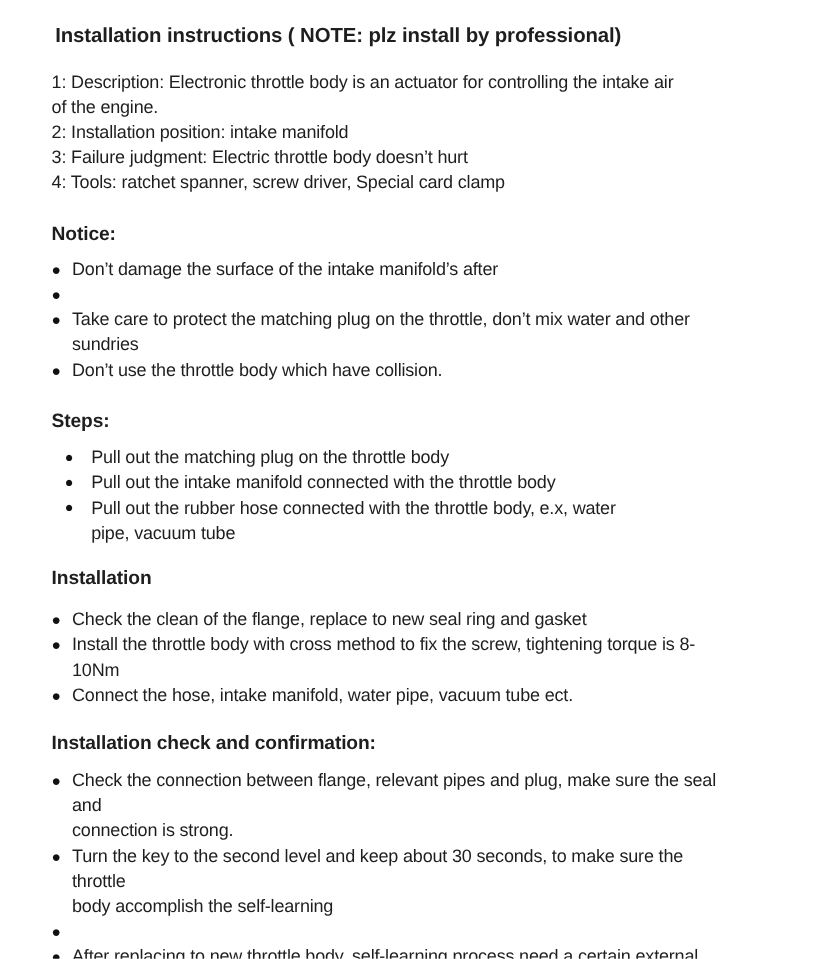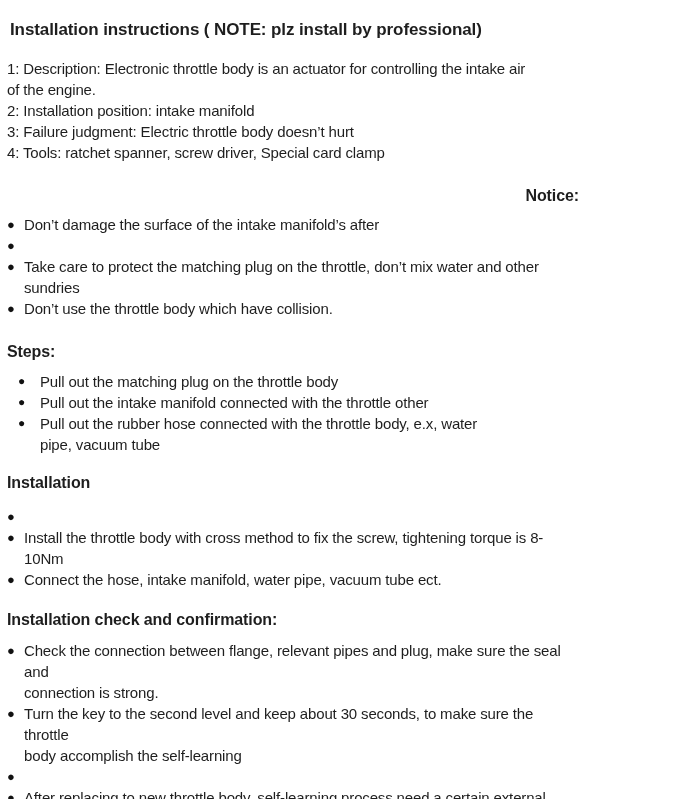--- a/index.html
+++ b/index.html
@@ -13,20 +13,21 @@
     overflow: hidden;
     font-family: "Liberation Sans", sans-serif;
     color: #1e1e1e;
   }
   .page {
     box-sizing: border-box;
     width: 581px;
     height: 799px;
     padding: 20px 2px 0 7px;
     background: #ffffff;
+    margin-left: 36px;
   }
   .doc-title {
     margin: 0 0 0 3px;
     font-size: 17px;
     line-height: 20px;
     font-weight: 700;
     letter-spacing: -0.1px;
   }
   .intro {
     margin-top: 18px;
@@ -38,21 +39,21 @@
     letter-spacing: -0.15px;
     white-space: pre-line;
   }
   .section-heading {
     margin: 0;
     font-size: 16px;
     line-height: 19px;
     font-weight: 700;
     letter-spacing: -0.1px;
   }
-  .sec-notice  .section-heading { margin-top: 23px; text-align: right; }
+  .sec-notice  .section-heading { margin-top: 23px; }
   .sec-steps   .section-heading { margin-top: 23px; }
   .sec-install .section-heading { margin-top: 18px; }
   .sec-check   .section-heading { margin-top: 20px; }
   .bullets {
     list-style: none;
     margin: 0;
     padding: 0;
     font-size: 15px;
     line-height: 21px;
     letter-spacing: -0.15px;
@@ -122,35 +123,36 @@
 
   <section class="sec-steps">
     <h2 class="section-heading">Steps:</h2>
     <ul class="bullets">
       <li class="bullet-item">
         <span class="dot">●</span>
         <span class="bullet-text">Pull out the matching plug on the throttle body</span>
       </li>
       <li class="bullet-item">
         <span class="dot">●</span>
-        <span class="bullet-text">Pull out the intake manifold connected with the throttle other</span>
+        <span class="bullet-text">Pull out the intake manifold connected with the throttle body</span>
       </li>
       <li class="bullet-item">
         <span class="dot">●</span>
         <span class="bullet-text">Pull out the rubber hose connected with the throttle body, e.x, water
 pipe, vacuum tube</span>
       </li>
     </ul>
   </section>
 
   <section class="sec-install">
     <h2 class="section-heading">Installation</h2>
     <ul class="bullets">
       <li class="bullet-item">
         <span class="dot">●</span>
+        <span class="bullet-text">Check the clean of the flange, replace to new seal ring and gasket</span>
       </li>
       <li class="bullet-item">
         <span class="dot">●</span>
         <span class="bullet-text">Install the throttle body with cross method to fix the screw, tightening torque is 8-10Nm</span>
       </li>
       <li class="bullet-item">
         <span class="dot">●</span>
         <span class="bullet-text">Connect the hose, intake manifold, water pipe, vacuum tube ect.</span>
       </li>
     </ul>

